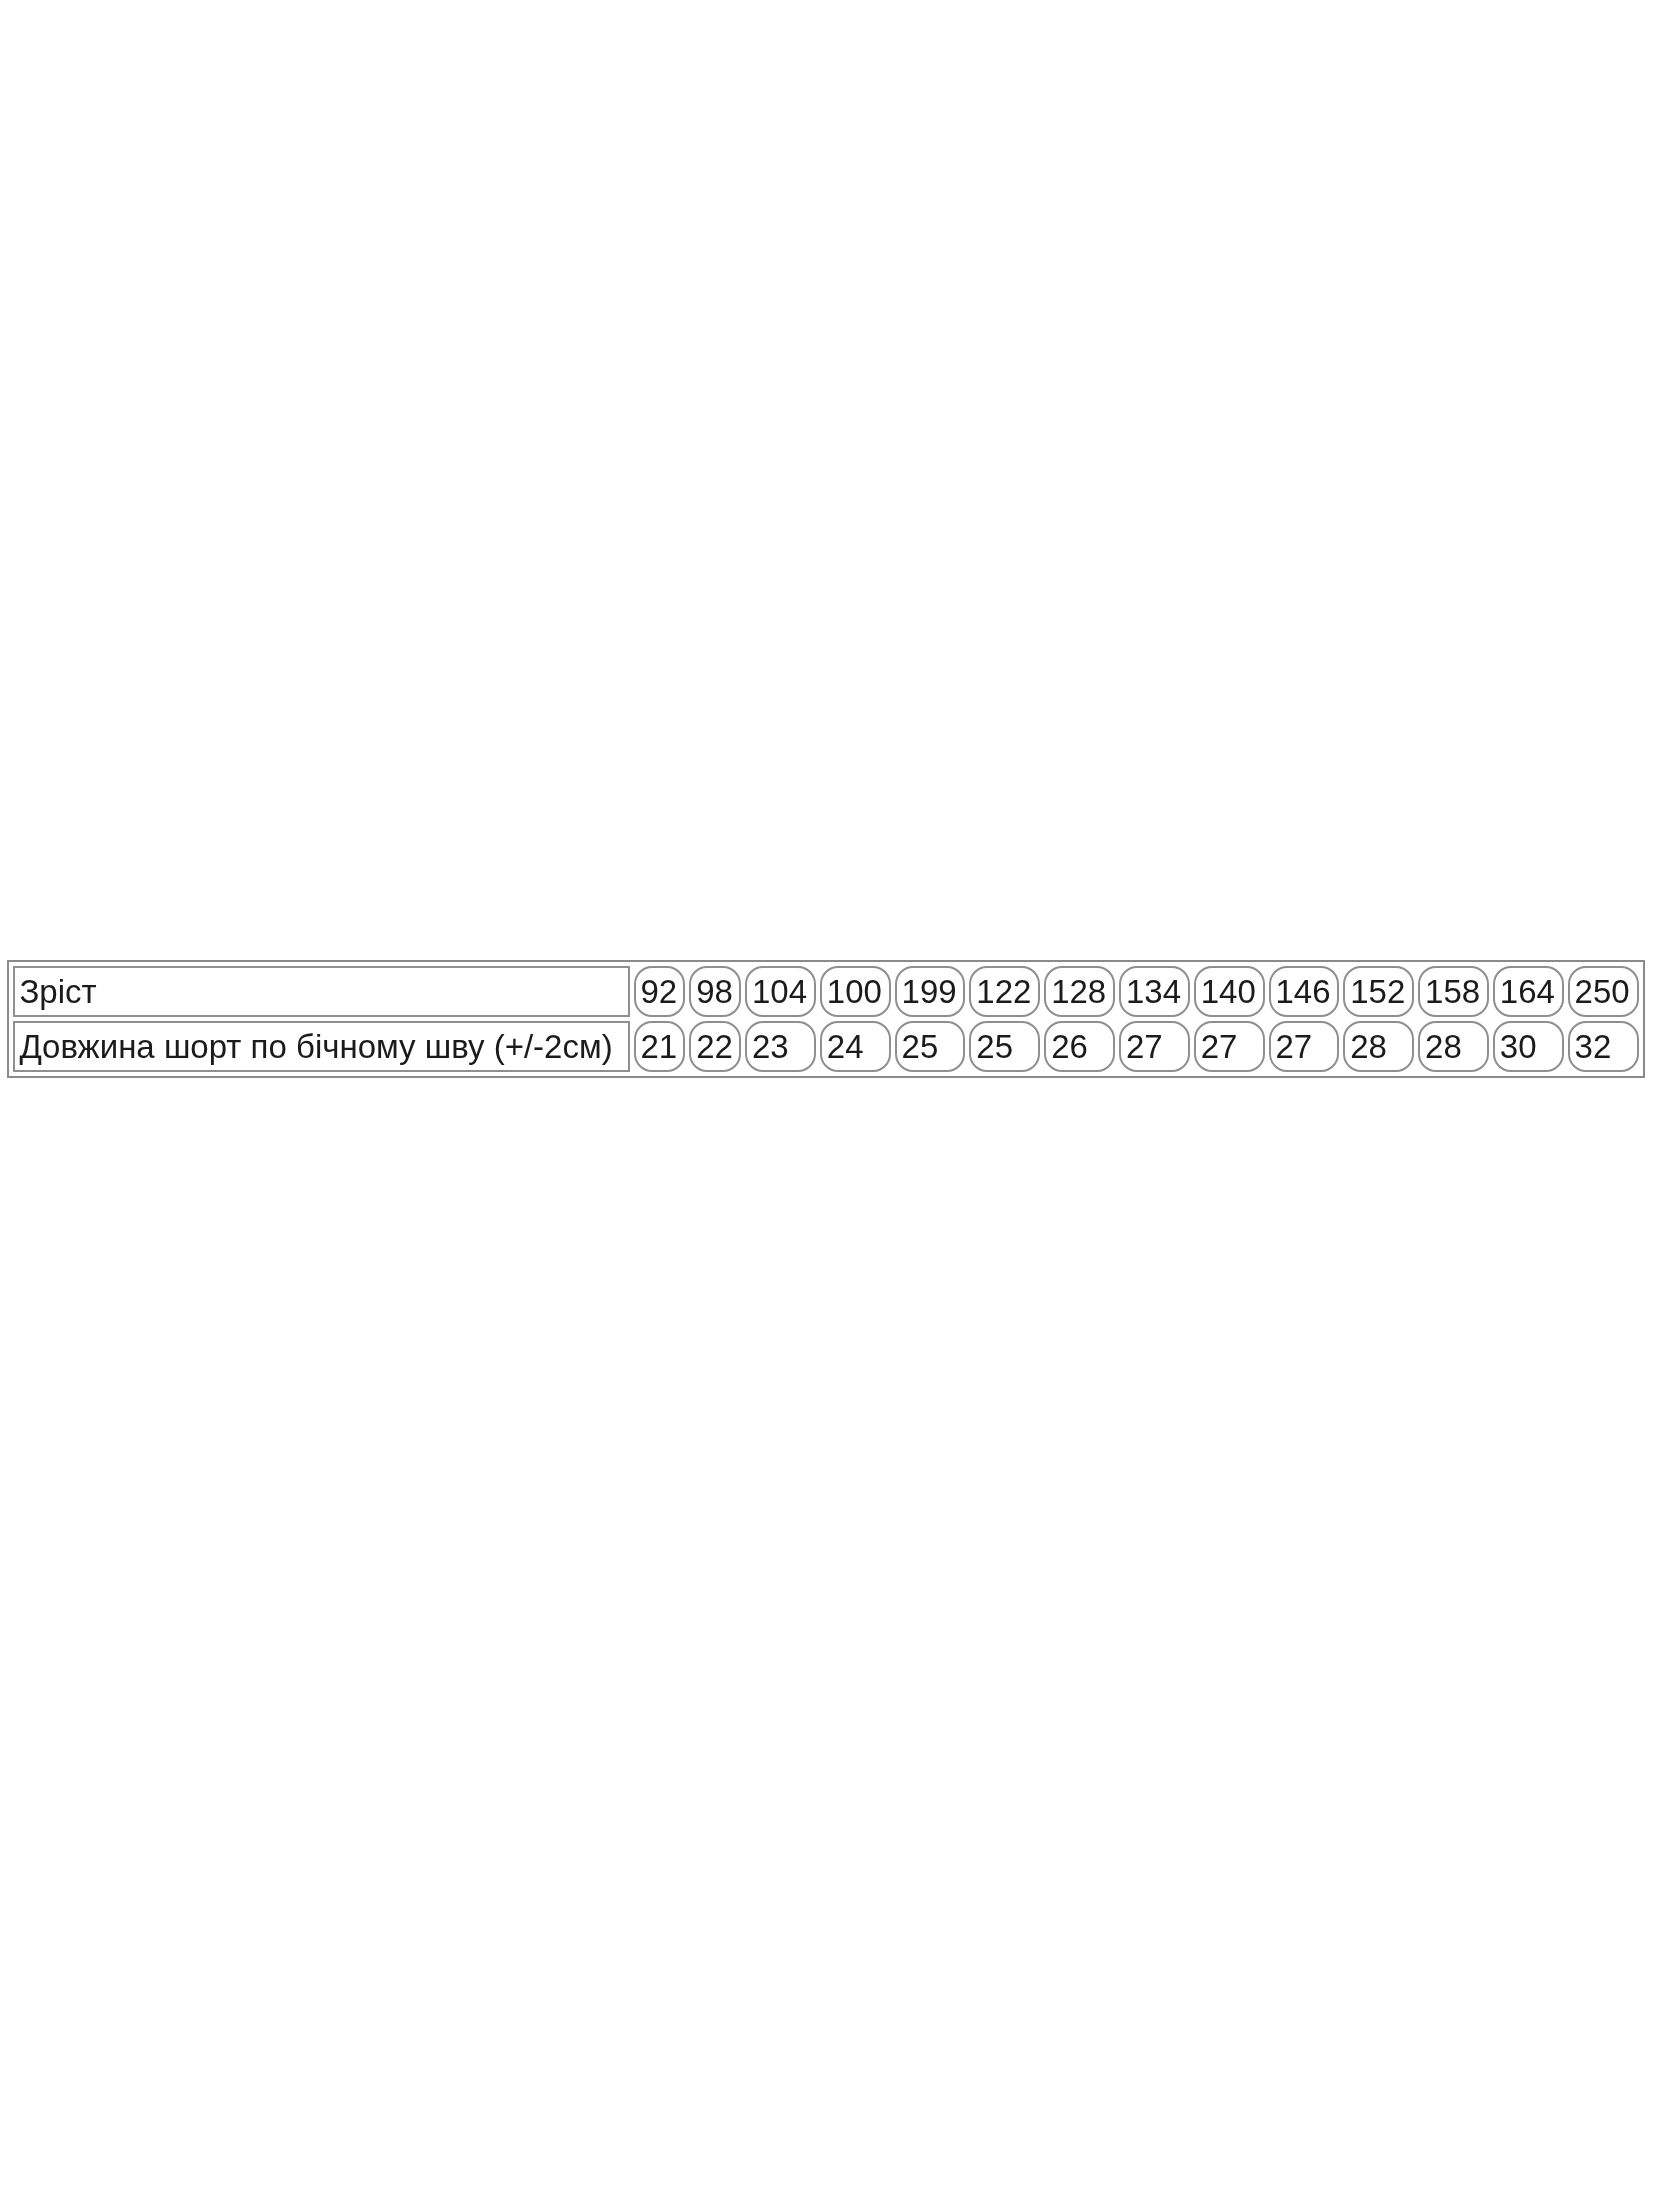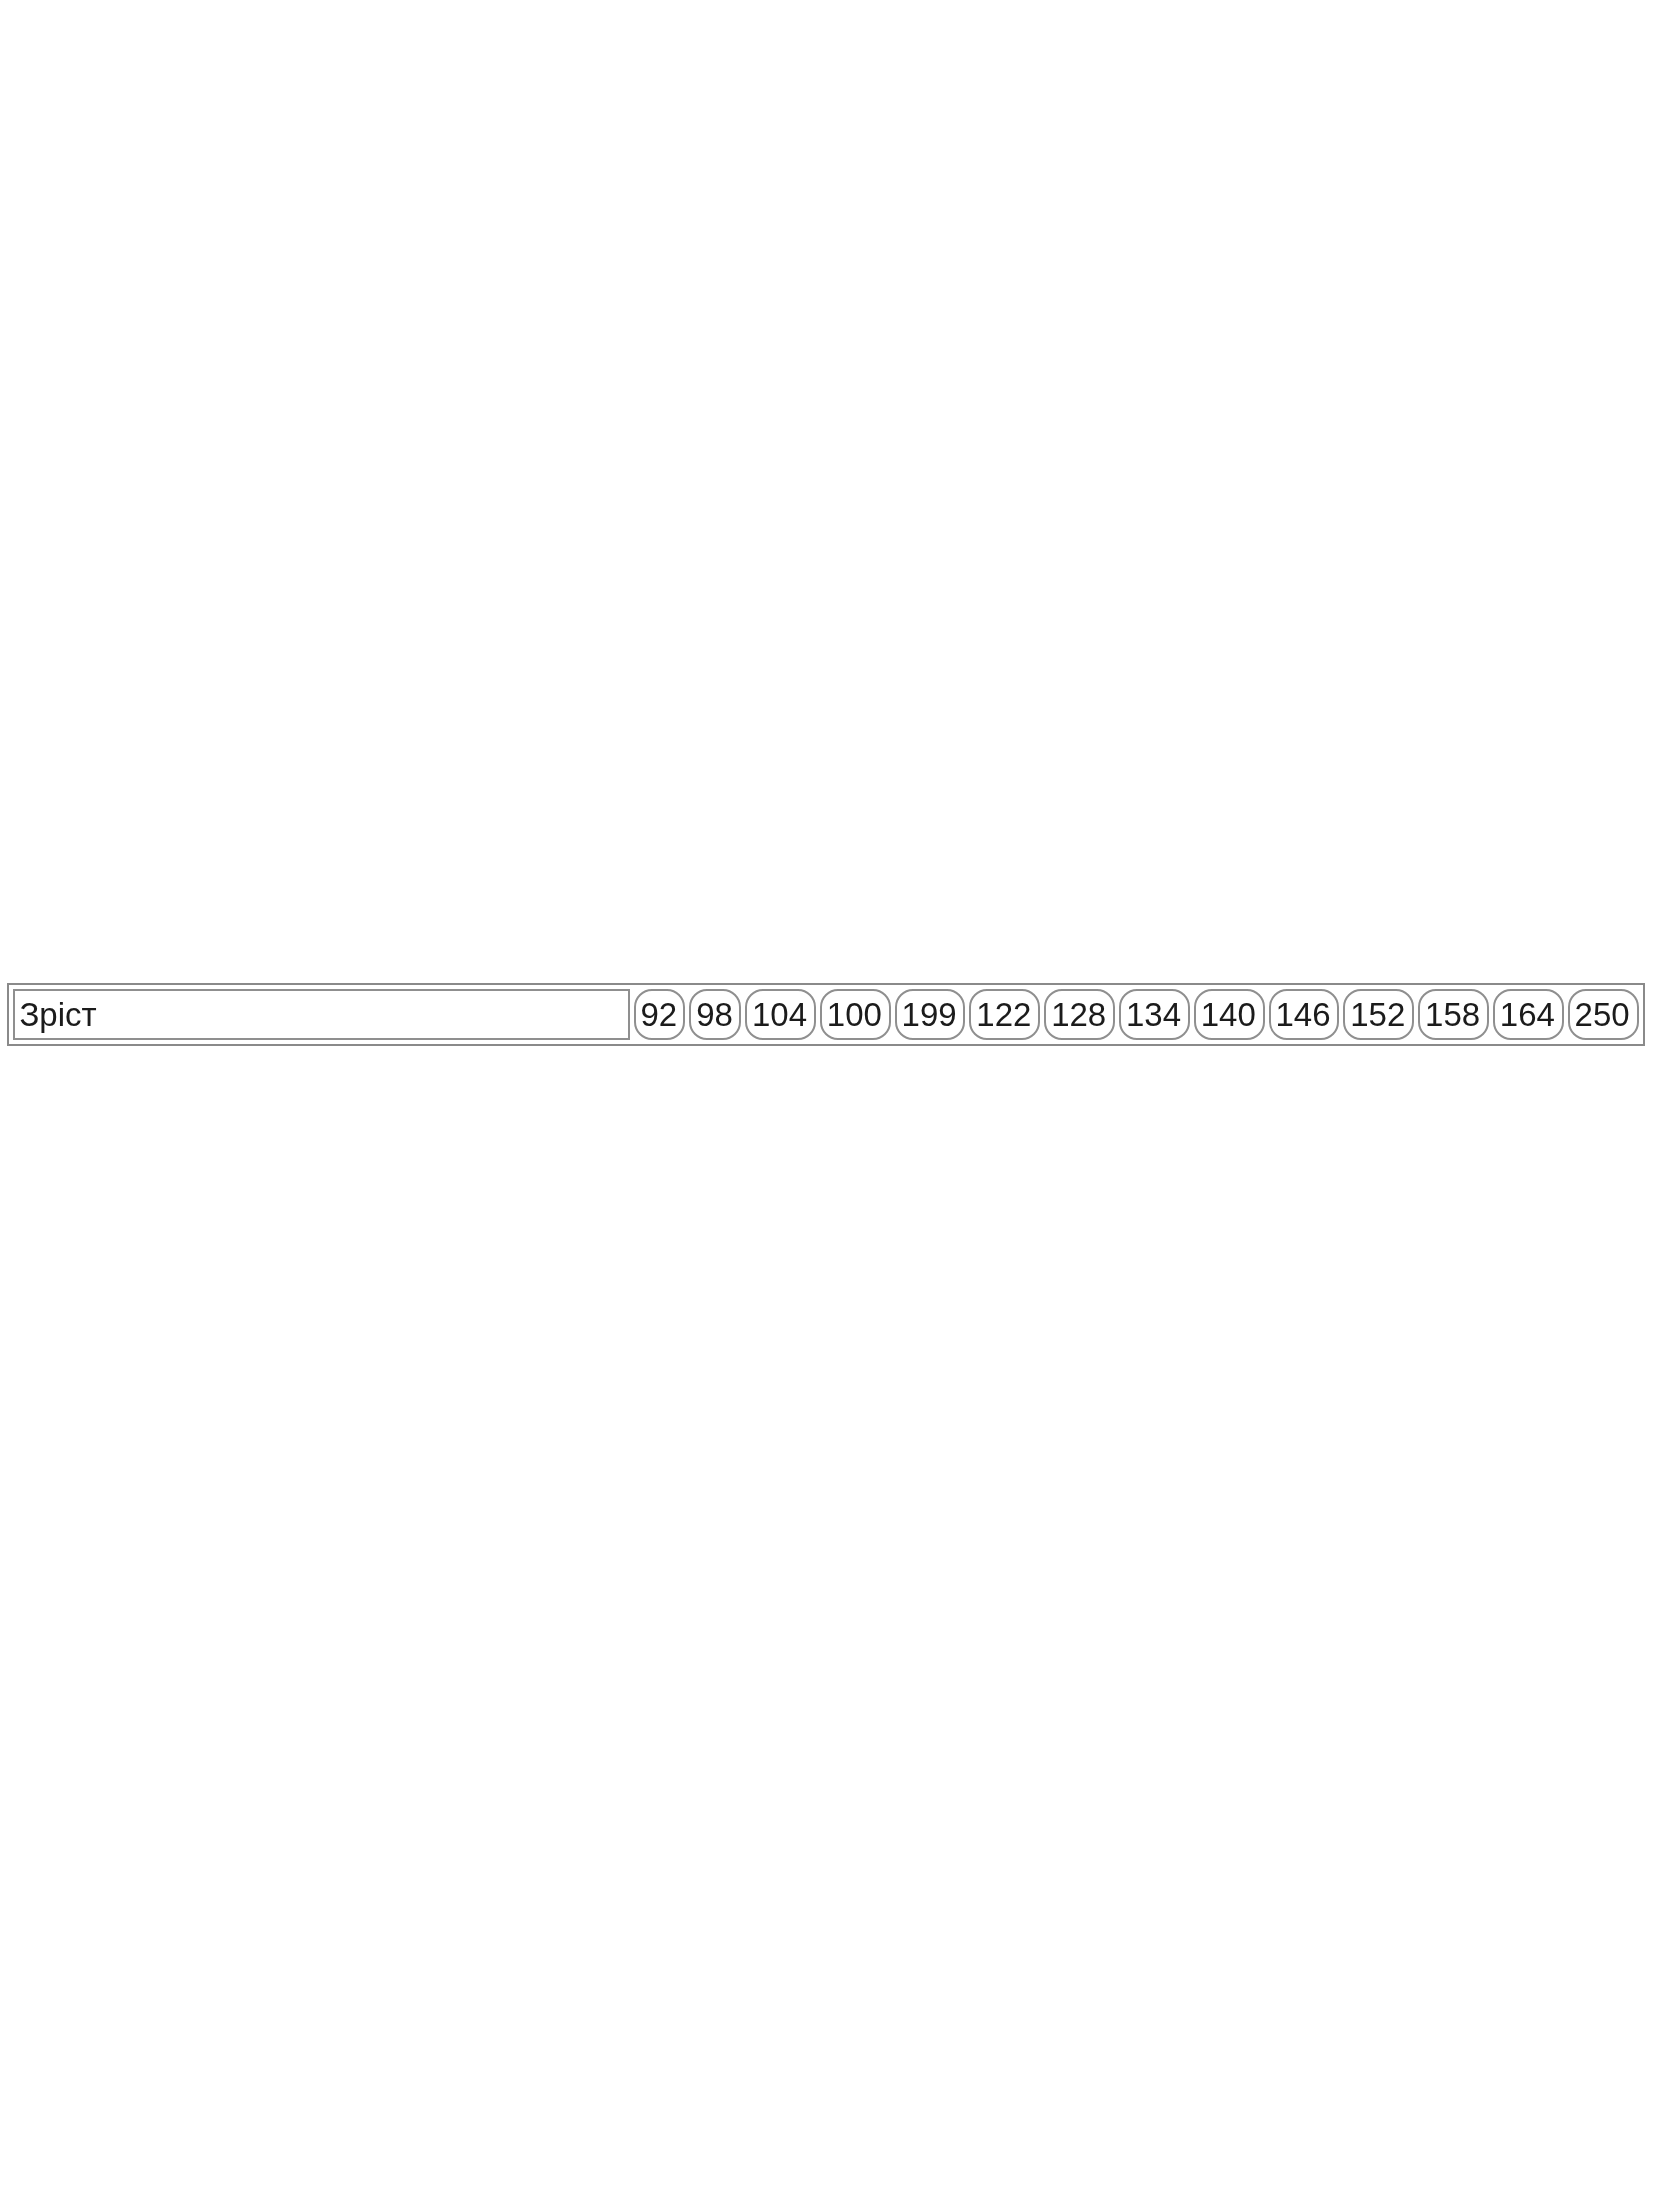--- a/index.html
+++ b/index.html
@@ -8,21 +8,21 @@
     background: #ffffff;
   }
   body {
     width: 1654px;
     height: 2205px;
     position: relative;
     font-family: "Liberation Sans", "DejaVu Sans", sans-serif;
   }
   .table-wrap {
     position: absolute;
-    top: 983px;
+    top: 960px;
     left: 6.5px;
     width: 1638px;
   }
   table.size-table {
     width: 100%;
     border-collapse: separate;
     border-spacing: 4.1px;
     border: 2.5px solid #8a8a8a;
     background: #ffffff;
     table-layout: auto;
@@ -64,16 +64,33 @@
         <td class="num-cell w3">122</td>
         <td class="num-cell w3">128</td>
         <td class="num-cell w3">134</td>
         <td class="num-cell w3">140</td>
         <td class="num-cell w3">146</td>
         <td class="num-cell w3">152</td>
         <td class="num-cell w3">158</td>
         <td class="num-cell w3">164</td>
         <td class="num-cell w3">250</td>
       </tr>
+      <tr>
+        <td class="label-cell">Довжина шорт по бічному шву (+/-2см)</td>
+        <td class="num-cell w2">21</td>
+        <td class="num-cell w2">22</td>
+        <td class="num-cell w3">23</td>
+        <td class="num-cell w3">24</td>
+        <td class="num-cell w3">25</td>
+        <td class="num-cell w3">25</td>
+        <td class="num-cell w3">26</td>
+        <td class="num-cell w3">27</td>
+        <td class="num-cell w3">27</td>
+        <td class="num-cell w3">27</td>
+        <td class="num-cell w3">28</td>
+        <td class="num-cell w3">28</td>
+        <td class="num-cell w3">30</td>
+        <td class="num-cell w3">32</td>
+      </tr>
     </tbody>
   </table>
 </div>
 
 
 </body></html>

